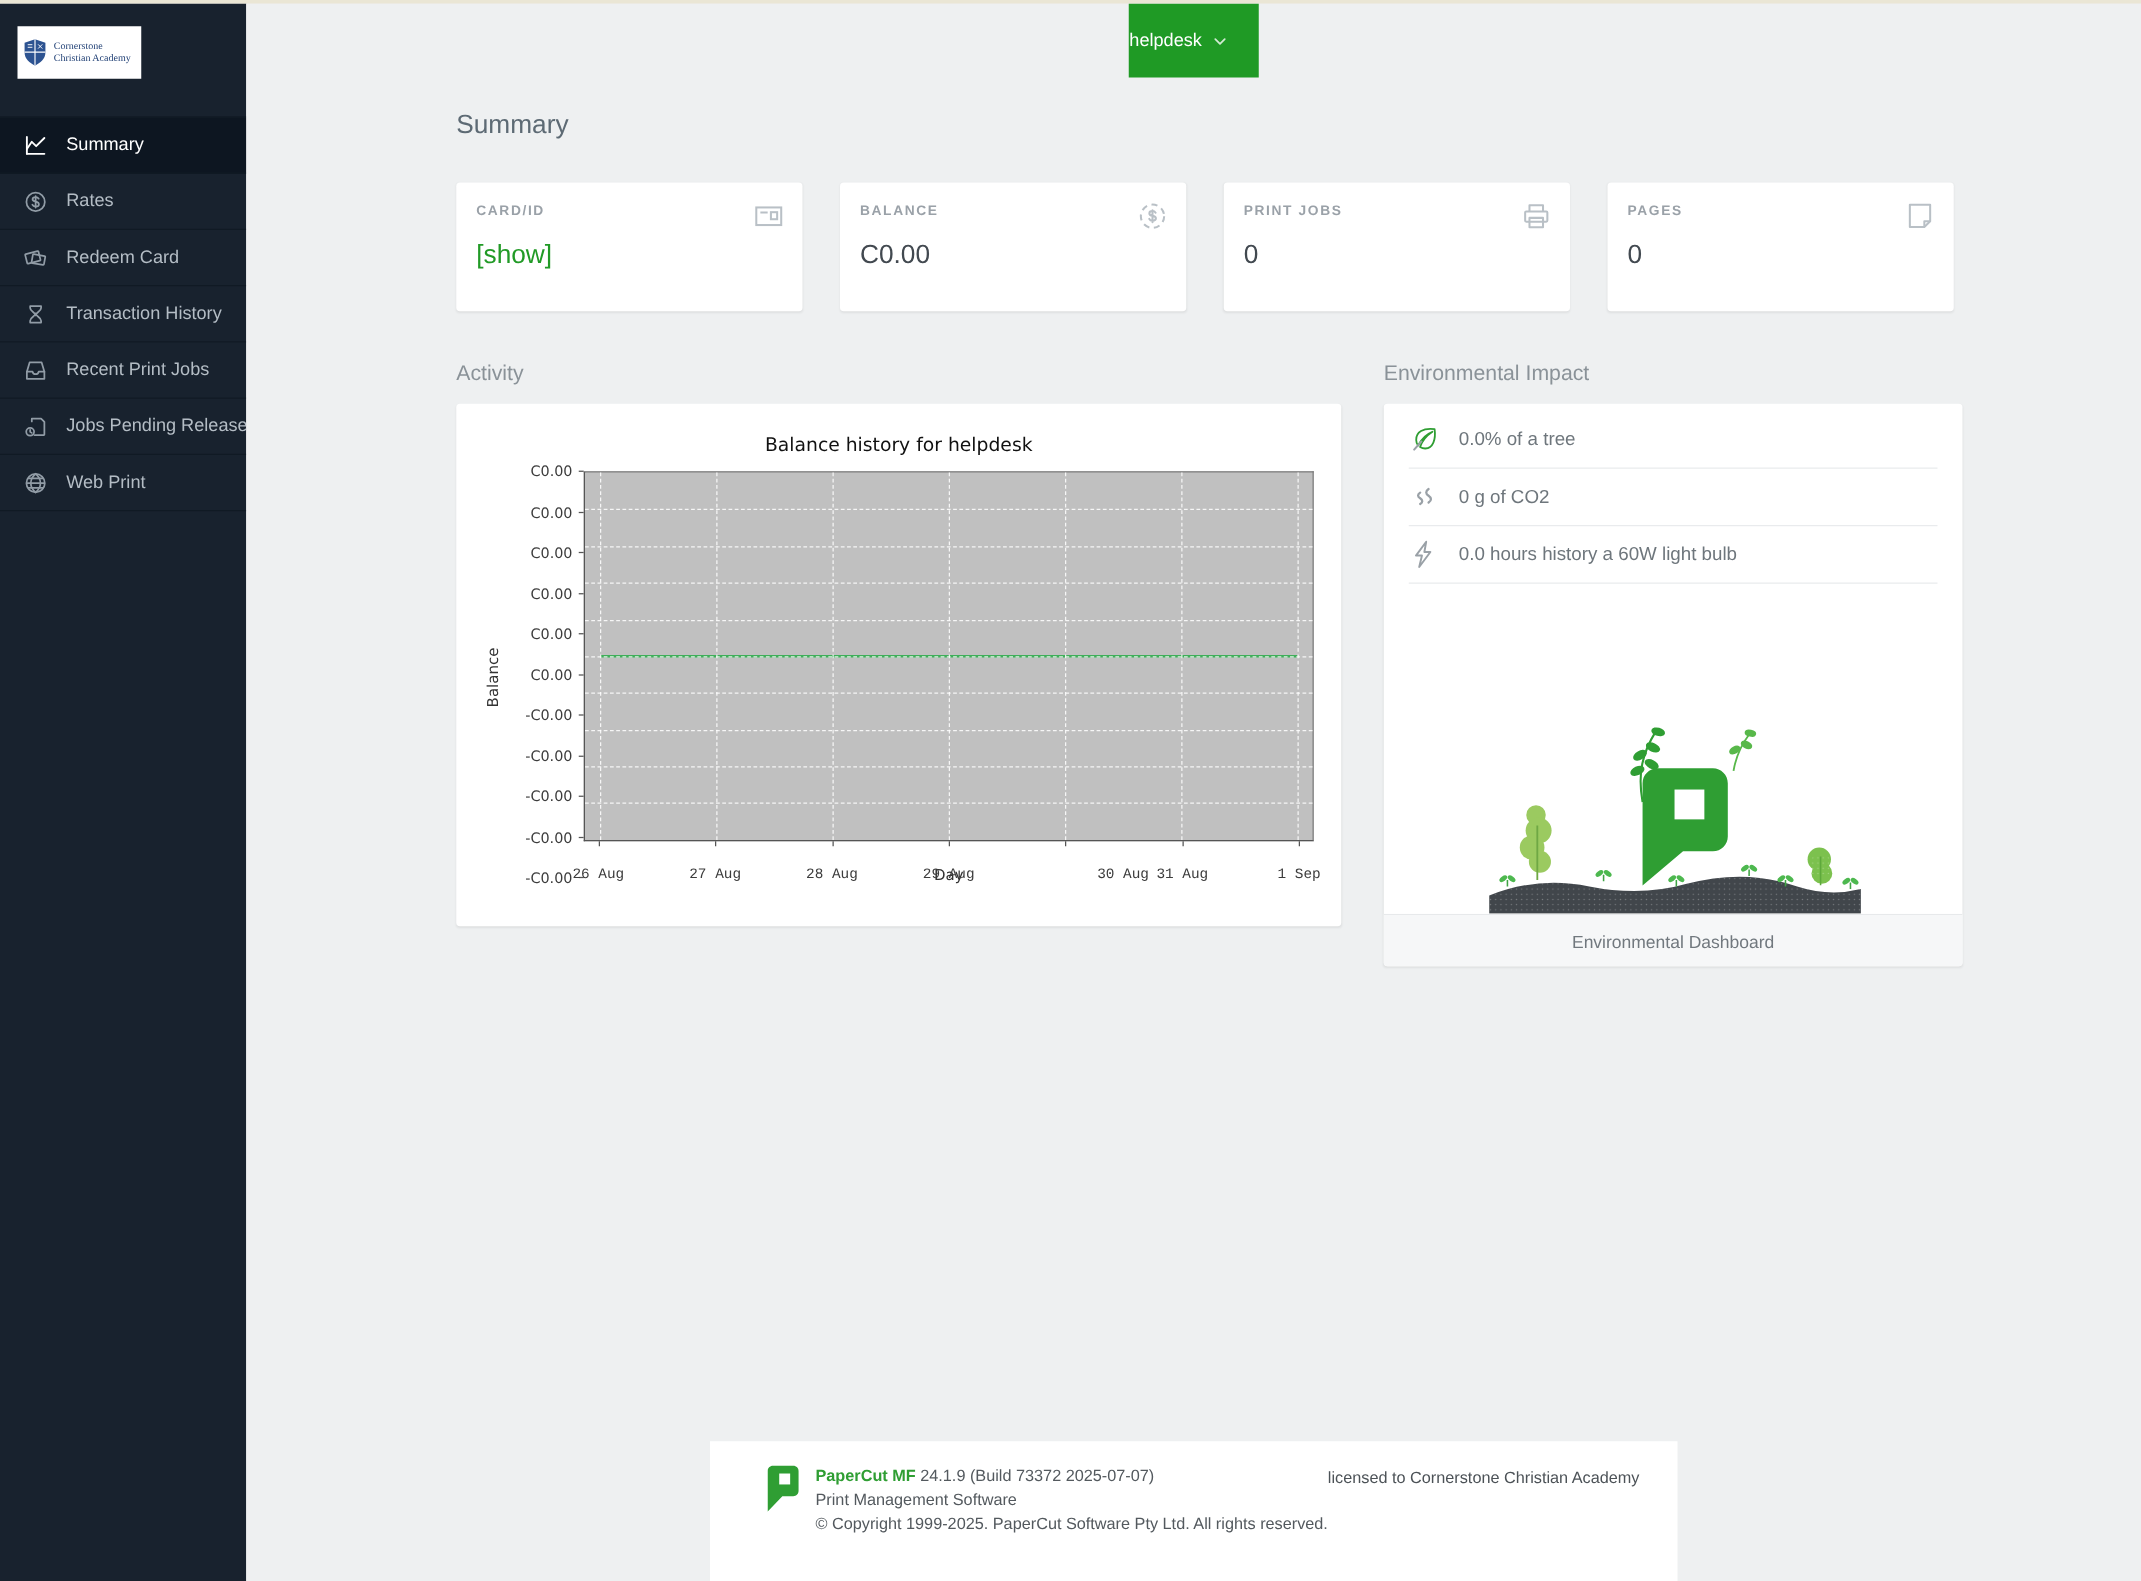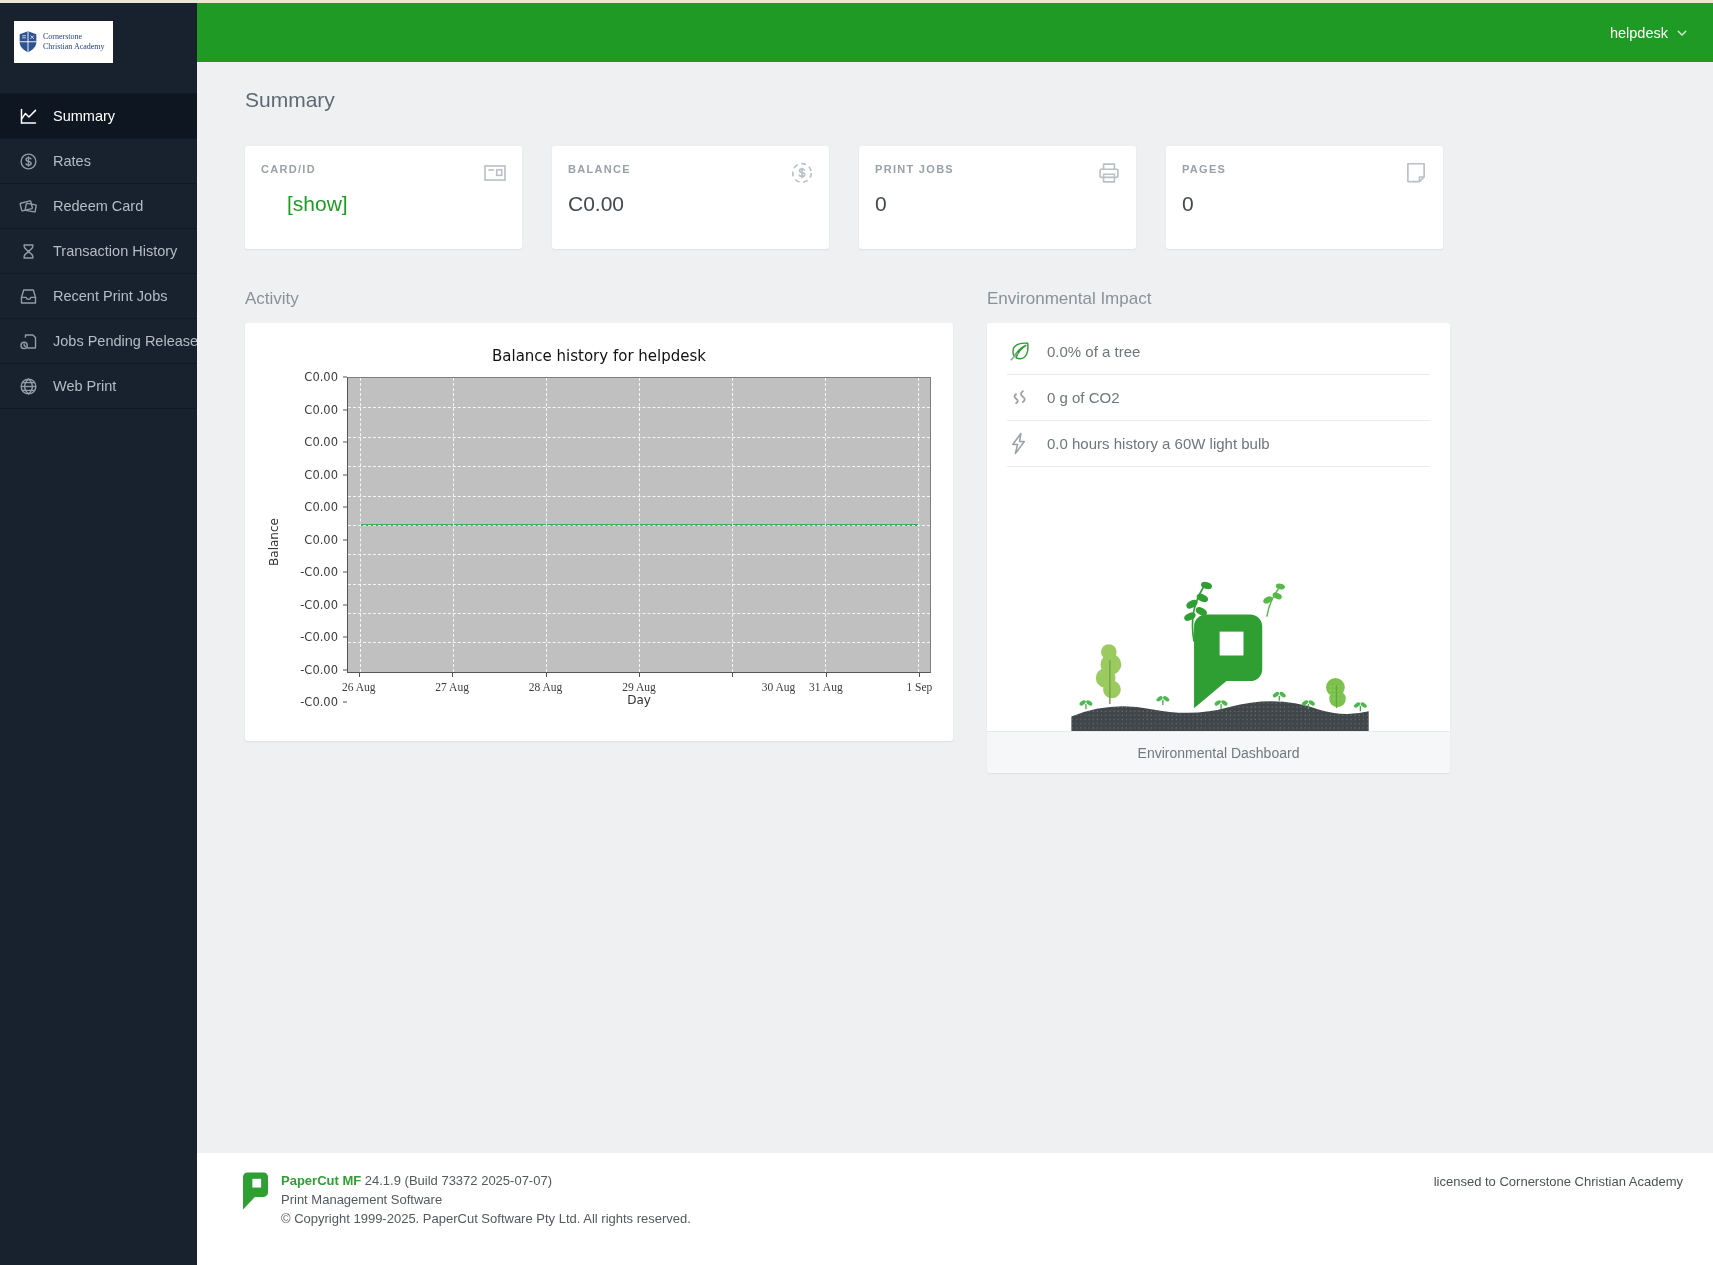--- a/index.html
+++ b/index.html
@@ -25,21 +25,21 @@
     height:45px; display:flex; align-items:center; gap:14px;
     padding:0 10px 0 18px; color:#b4bdc5; font-size:14.5px;
     border-bottom:1px solid #101a24; cursor:pointer; white-space:nowrap;
   }
   .nav-item.active { background:#0d1621; color:#fff; }
   .nav-icon { width:21px; height:21px; color:#919ca6; flex:none; }
   .nav-item.active .nav-icon { color:#fff; }
   .nav-icon svg { width:21px; height:21px; display:block; }
 
   
-  .main { flex:1; display:flex; flex-direction:column; background:#eef0f1; min-width:0; }
+  .main { flex:1; display:flex; flex-direction:column; background:#eef0f1; min-width:0;align-items:center; }
   .topbar {
     height:59px; flex:none; background:#1f9a25;
     display:flex; align-items:center; justify-content:flex-end; padding-right:24px;
   }
   .user-menu { color:#fff; font-size:14.5px; display:flex; align-items:center; gap:7px; cursor:pointer; }
   .user-menu .chev { width:14px; height:14px; color:rgba(255,255,255,.8); }
   .user-menu .chev svg { width:14px; height:14px; display:block; }
 
   .content { flex:1 1 auto; padding:0 30px 0 48px; }
   .page-title { font-size:21px; font-weight:normal; color:#5d6a74; margin:26px 0 0; }
@@ -47,21 +47,21 @@
   
   .cards { display:flex; gap:30px; margin-top:34px; max-width:1198px; }
   .card {
     background:#fff; width:277px; height:103px; border-radius:3px;
     box-shadow:0 1px 2px rgba(0,0,0,.07); padding:17px 16px; position:relative;
   }
   .card-label { font-size:11px; font-weight:bold; letter-spacing:1.3px; color:#9aa1a8; }
   .card-icon { position:absolute; top:14px; right:14px; width:26px; height:26px; color:#b9c0c6; }
   .card-icon svg { width:26px; height:26px; display:block; }
   .card-value { margin-top:17px; font-size:21px; color:#424950; }
-  .card-value.link { color:#219a26; cursor:pointer;margin-left:26px; }
+  .card-value.link { color:#219a26; cursor:pointer; }
 
   
   .columns { display:flex; gap:34px; max-width:1198px; align-items:flex-start; }
   .col-left { width:708px; flex:none; }
   .col-right { width:463px; flex:none; }
   .section-heading { font-size:17px; font-weight:normal; color:#8a9298; margin:40px 0 14px; }
 
   
   .chart-card {
     width:708px; height:418px; background:#fff; border-radius:3px;
@@ -80,22 +80,22 @@
     font-family:"DejaVu Sans", sans-serif; font-size:11.5px; color:#3c3c3c; white-space:nowrap;
   }
   .ymark { position:absolute; right:0; width:4px; height:1px; background:#555; transform:translateY(-50%); }
   .plotcol { flex:1; display:flex; flex-direction:column; }
   .plot { position:relative; height:325px; background:#c0c0c0; border:1px solid #7e7e7e; border-left-color:#555; border-bottom-color:#555; }
   .hgrid { position:absolute; left:0; right:0; border-top:1px dashed rgba(255,255,255,.85); }
   .vgrid { position:absolute; top:0; bottom:0; border-left:1px dashed rgba(255,255,255,.85); }
   .zero-line { position:absolute; left:2%; right:2%; top:50%; border-top:2px solid #3fae5a; margin-top:-1px; }
   .xticks { position:relative; height:20px; }
   .xtick {
-    position:absolute; top:8px; transform:translateX(-50%);
-    font-family:Liberation Serif, serif; font-size:11.5px; color:#3c3c3c; white-space:nowrap;
+    position:absolute; top:20px; transform:translateX(-50%);
+    font-family:Liberation Mono, monospace; font-size:11.5px; color:#3c3c3c; white-space:nowrap;
   }
   .xmark { position:absolute; top:0; width:1px; height:4px; background:#555; }
   .chart-xlab { text-align:center; font-family:"DejaVu Sans", sans-serif; font-size:12px; color:#333; margin-top:2px; }
 
   
   .env-card {
     width:463px; height:450px; background:#fff; border-radius:3px;
     box-shadow:0 1px 2px rgba(0,0,0,.07); display:flex; flex-direction:column;
   }
   .env-rows { padding:6px 20px 0; }

